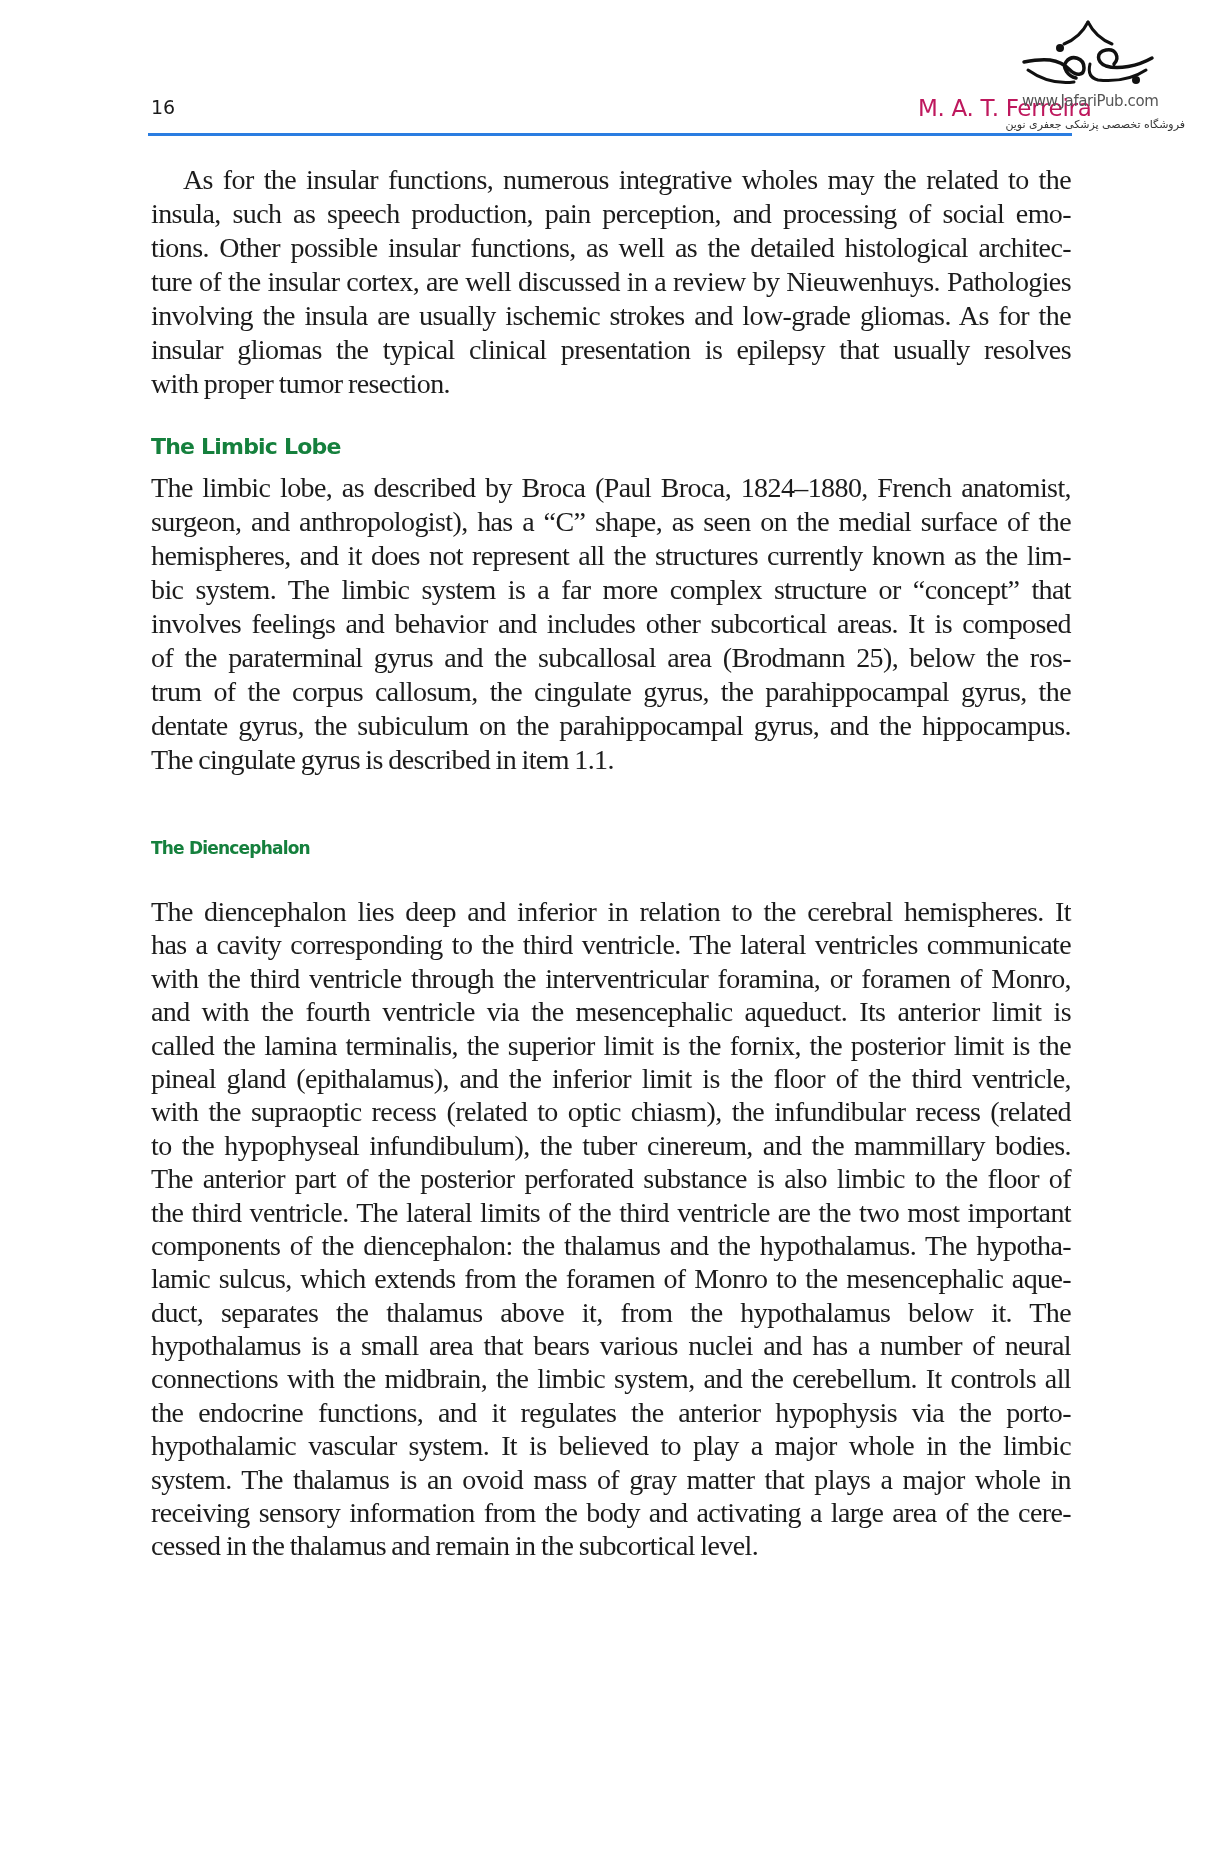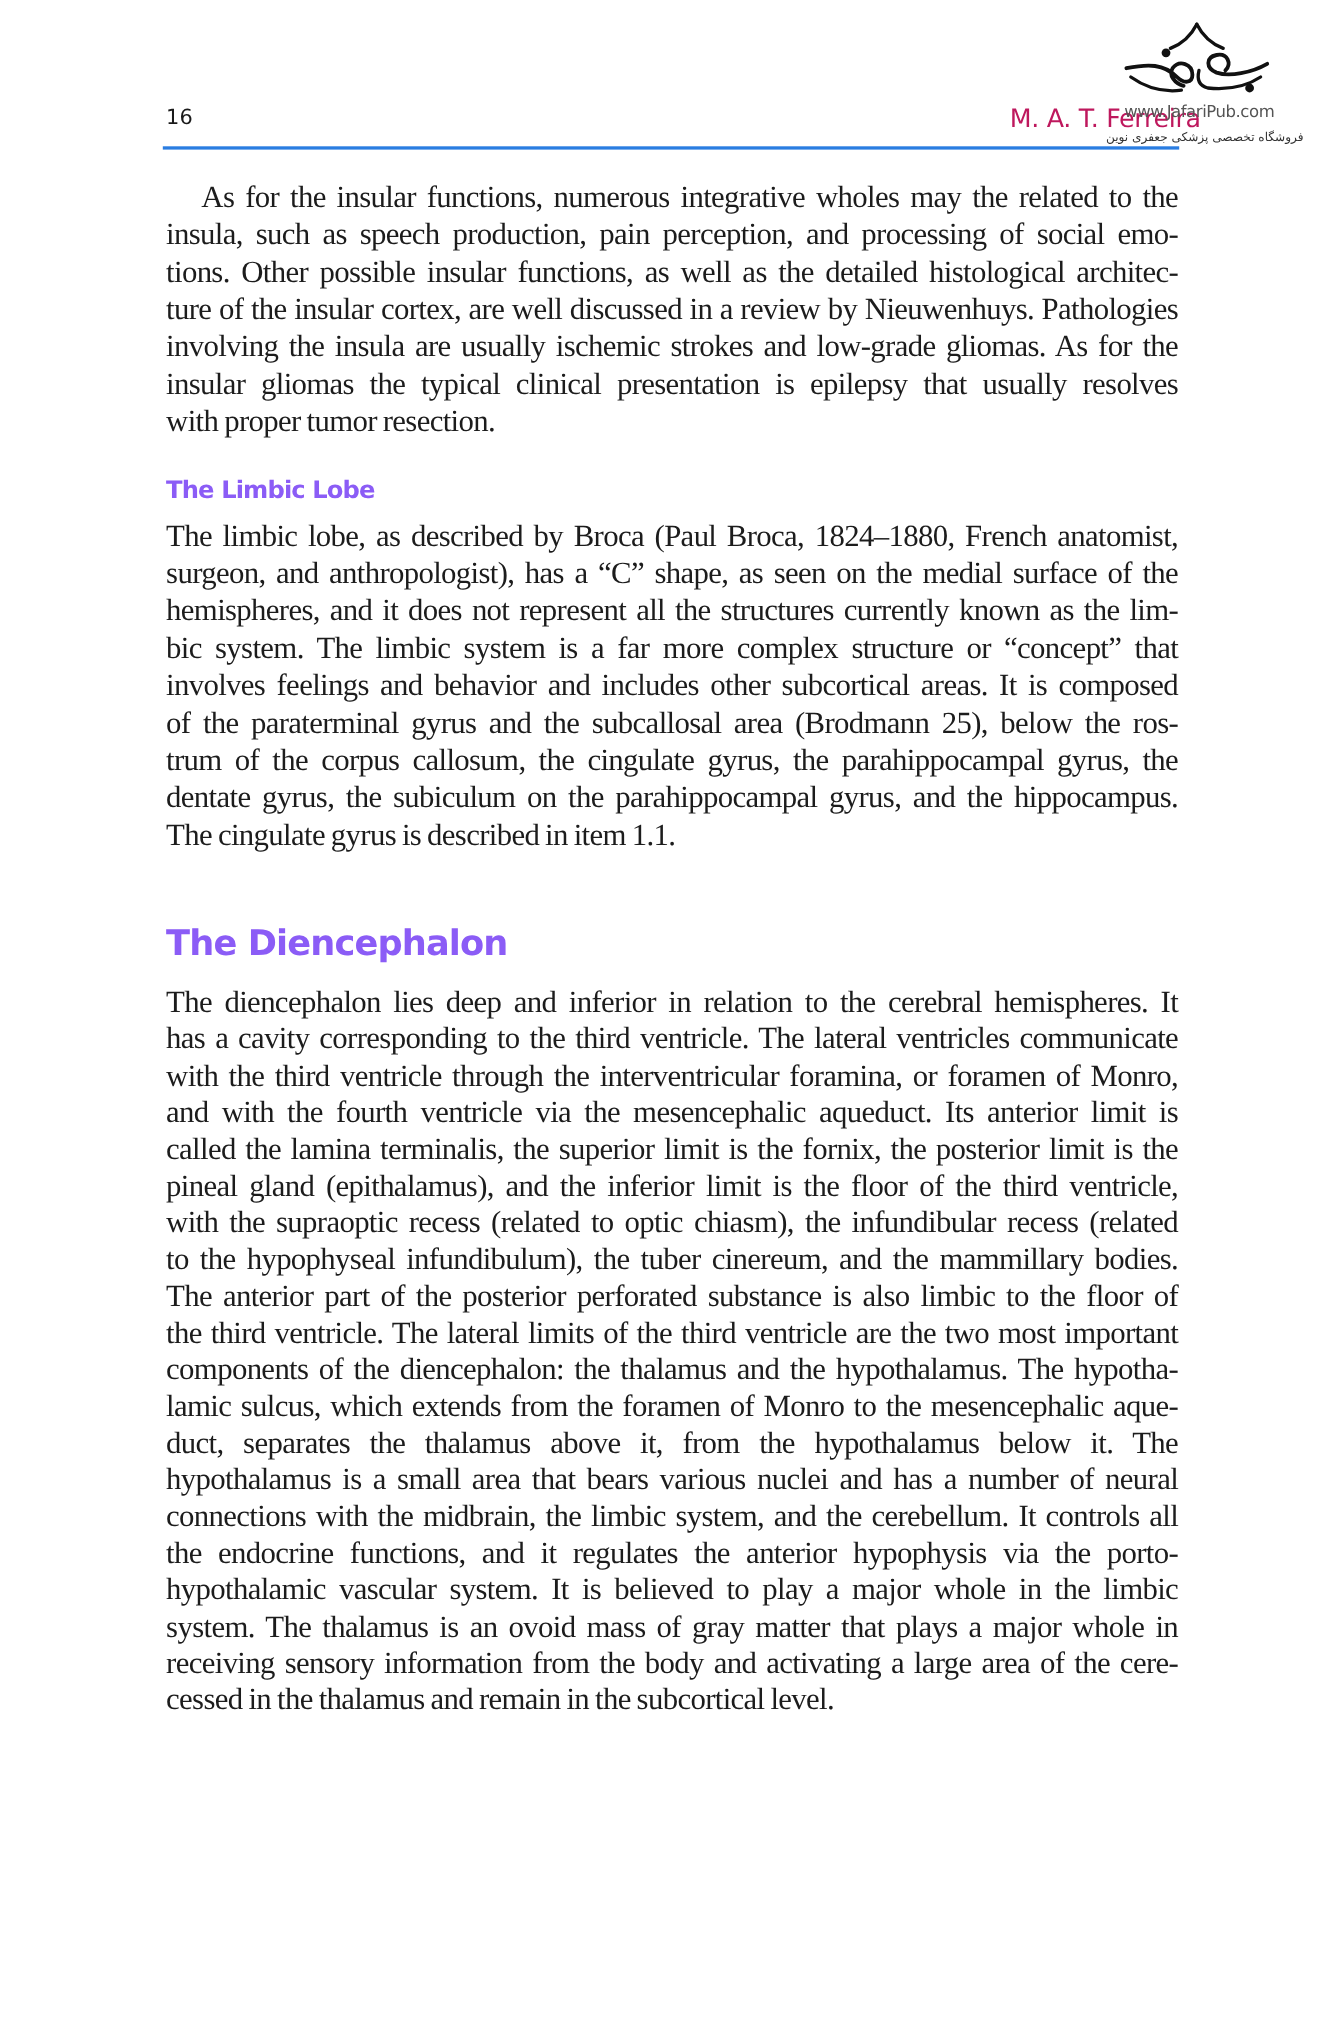--- a/index.html
+++ b/index.html
@@ -26,23 +26,23 @@
     word-spacing:-1px;
     overflow:visible;
   }
   .line.last { text-align-last:left; }
   .line.indent { padding-left:32px; }
 
   .p1 .line { height:34px; line-height:34px; }
   .p2 .line { height:34px; line-height:34px; }
   .p3 .line { height:33.4px; line-height:33.4px; }
 
-  .h-sec { position:absolute; left:151px; font-family:"DejaVu Sans", sans-serif; font-weight:bold; color:#8b5cf6; letter-spacing:-0.8px; }
+  .h-sec { position:absolute; left:151px; font-family:"DejaVu Sans", sans-serif; font-weight:bold; color:#15803d; letter-spacing:-0.8px; }
   .h-limbic { top:434px; font-size:22px; }
-  .h-dien { top:838px; font-size:32px; }
+  .h-dien { top:838px; font-size:17px; }
 </style>
 </head>
 <body>
 
 <div class="page">
 
   <div class="page-number">16</div>
   <div class="running-head">M. A. T. Ferreira</div>
   <div class="rule"></div>
 

